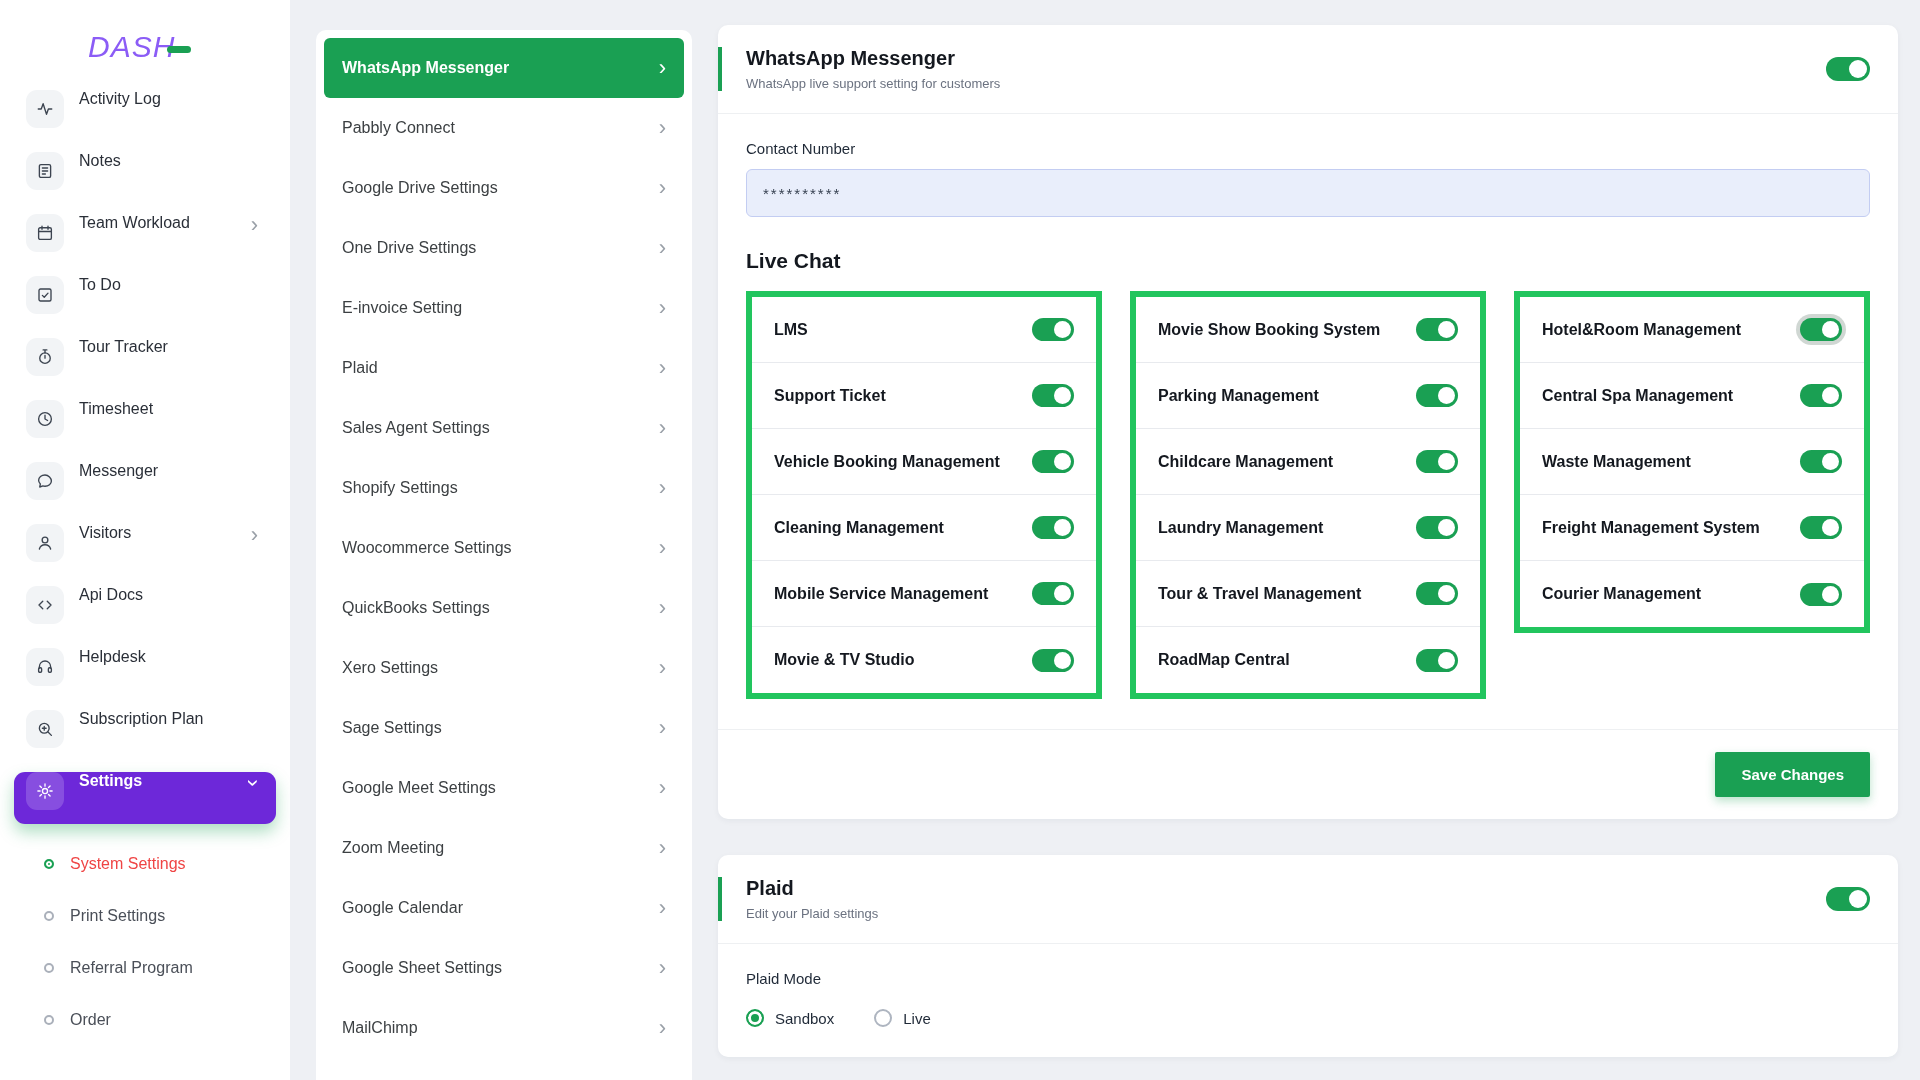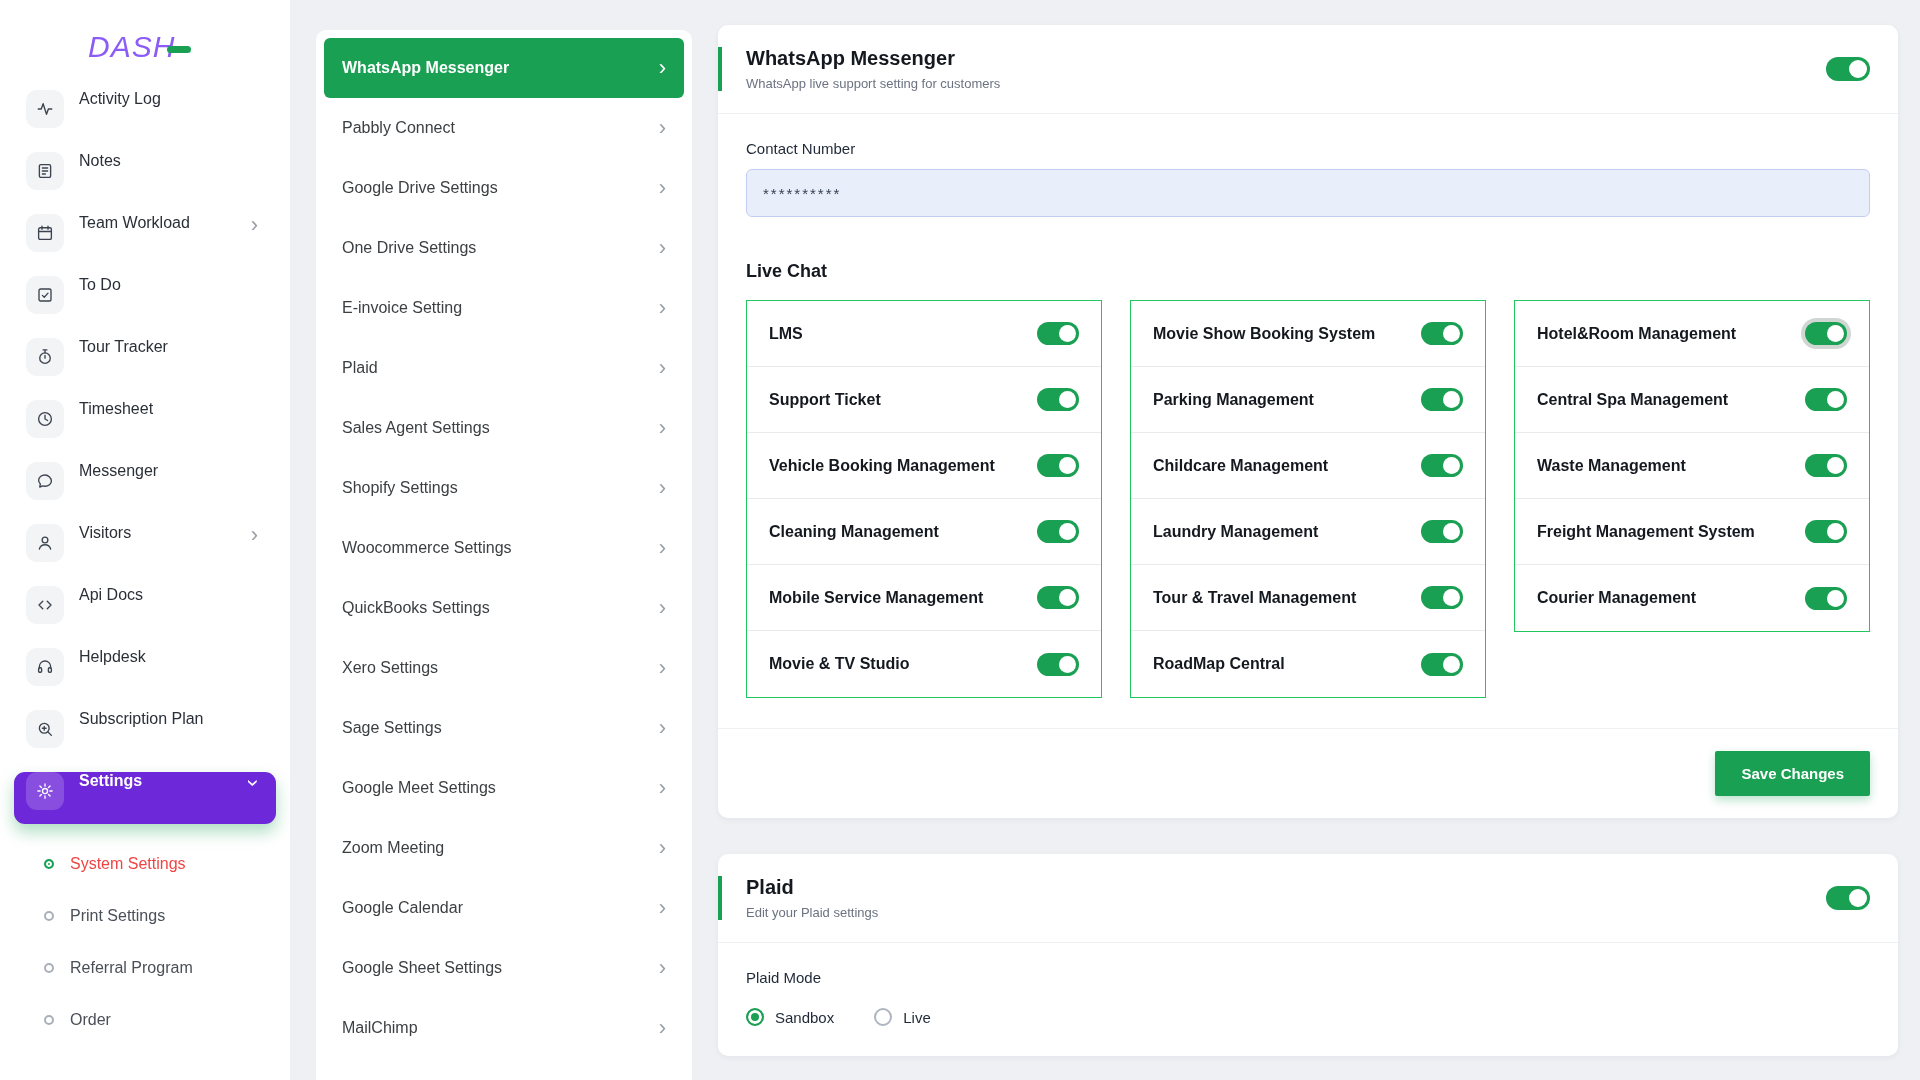--- a/index.html
+++ b/index.html
@@ -114,24 +114,24 @@
 
   .card-body { padding: 26px 28px 30px 28px; }
   .field-label { font-size: 15px; color: #1f2937; margin-bottom: 12px; }
   .text-input {
     width: 100%; height: 48px;
     background: #e9eefb; border: 1px solid #c3cdf2; border-radius: 6px;
     padding: 0 16px; font-size: 15px; letter-spacing: 2px; color: #374151;
     font-family: "Liberation Sans", "DejaVu Sans", sans-serif;
     outline: none;
   }
-  .section-heading { font-size: 18px; font-weight: 700; color: #14181f; margin: 44px 0 18px 0; }
+  .section-heading { font-size: 21px; font-weight: 700; color: #14181f; margin: 32px 0 18px 0; }
 
   .grid3 { display: grid; grid-template-columns: repeat(3, 1fr); column-gap: 28px; align-items: start; }
-  .tcol { border: 1px solid #22c55e; }
+  .tcol { border: 6px solid #22c55e; }
   .cell {
     height: 66px; display: flex; align-items: center; justify-content: space-between;
     padding: 0 22px; border-bottom: 1px solid #e8eaee; background: #fff;
   }
   .cell:last-child { border-bottom: none; }
   .cell-label { font-size: 16px; font-weight: 600; color: #14181f; }
 
   .toggle {
     position: relative; display: inline-block; flex: none;
     width: 44px; height: 24px; border-radius: 999px;

